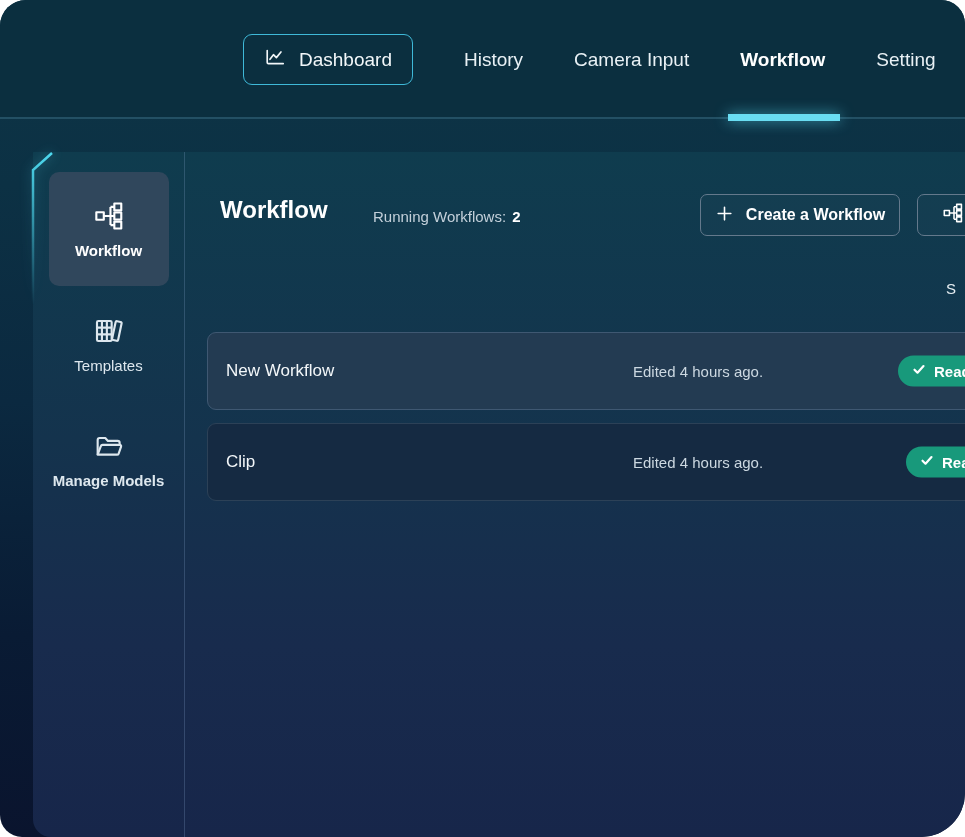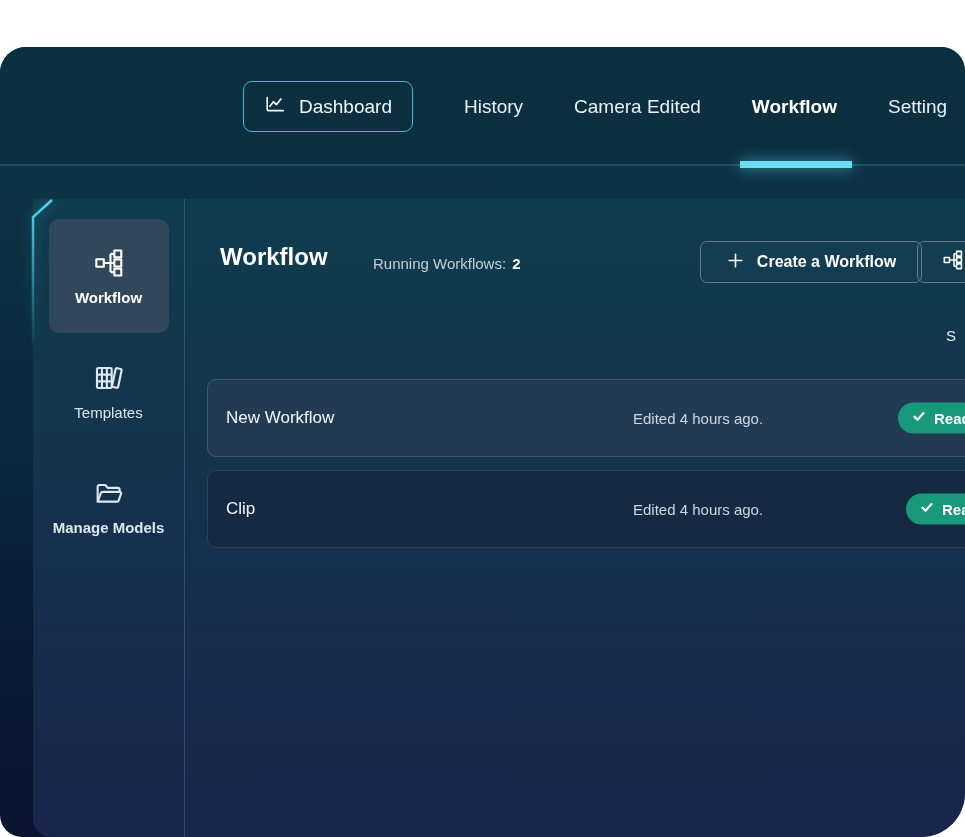--- a/index.html
+++ b/index.html
@@ -1,20 +1,20 @@
 <!DOCTYPE html>
 <html><head>
 <meta charset="utf-8">
 <style>
   * { margin:0; padding:0; box-sizing:border-box; }
   html,body { width:965px; height:837px; background:#ffffff; overflow:hidden;
     font-family:"Liberation Sans", sans-serif; }
 
   .window { position:absolute; inset:0; border-radius:26px 24px 44px 22px; overflow:hidden;
-    background:linear-gradient(180deg,#0d3547 0%,#0c3144 22%,#0b2940 48%,#091b34 76%,#0a142e 100%);margin-top:47px; }
+    background:linear-gradient(180deg,#0d3547 0%,#0c3144 22%,#0b2940 48%,#091b34 76%,#0a142e 100%); }
 
   
   .topbar { position:absolute; top:0; left:0; right:0; height:119px;
     background:#0b2f3f; border-bottom:2px solid #235064; }
   .nav { position:absolute; left:243px; top:0; height:119px; display:flex; align-items:center; gap:51px; }
   .dash-btn { display:flex; align-items:center; gap:13px; padding:11px 20px;
     border:1.5px solid #3fb9d8; border-radius:9px; color:#f2f7f9; font-size:19px; cursor:pointer; }
   .tab { font-size:19px; color:#e9f1f5; height:119px; display:flex; align-items:center;
     position:relative; cursor:pointer; white-space:nowrap; }
   .tab.active { font-weight:bold; color:#ffffff; }
@@ -41,21 +41,21 @@
 
   
   .content { position:absolute; left:185px; top:152px; right:0; bottom:0; }
   .page-title { position:absolute; left:35px; top:44px; font-size:24px; font-weight:bold; color:#ffffff; }
   .running { position:absolute; left:188px; top:56px; font-size:15px; color:#c3d0da; }
   .running b { color:#ffffff; margin-left:6px; }
 
   .btn { position:absolute; top:42px; height:42px; border:1px solid #64798c; border-radius:7px;
     display:flex; align-items:center; justify-content:center; gap:12px;
     color:#ffffff; font-size:16px; font-weight:bold; cursor:pointer; background:rgba(255,255,255,0.02); }
-  .btn-create { left:515px; width:222px; }
+  .btn-create { left:515px; width:200px; }
   .btn-icon { left:732px; width:72px; }
 
   .search-pill { position:absolute; left:22px; top:116px; width:348px; height:42px;
     background:#2d4255; border-radius:21px; display:flex; align-items:center; padding:0 16px 0 18px; }
   .search-pill input { flex:1; margin-left:10px; background:transparent; border:none; outline:none;
     color:#e9f1f5; font-size:15px; font-family:"Liberation Sans", sans-serif; }
   .search-pill input::placeholder { color:#d3dde4; opacity:1; }
   .filter-ic { margin-left:auto; cursor:pointer; display:flex; }
   .sort-label { position:absolute; left:761px; top:128px; font-size:15px; color:#e8eff3; white-space:nowrap; }
 
@@ -87,21 +87,21 @@
             <path d="M3.5 5v13a1.3 1.3 0 0 0 1.3 1.3H21"></path>
             <path d="M6.5 14.5l3.8-5 3.2 3.2 5-6.2"></path>
           </svg>
         </span>
         <span>Dashboard</span>
       </div>
       <div class="tab">
         <span>History</span>
       </div>
       <div class="tab">
-        <span>Camera Edited</span>
+        <span>Camera Input</span>
       </div>
       <div class="tab active">
         <span>Workflow</span>
         <span class="tab-underline"></span>
       </div>
       <div class="tab">
         <span>Setting</span>
       </div>
     </div>
   </div>

